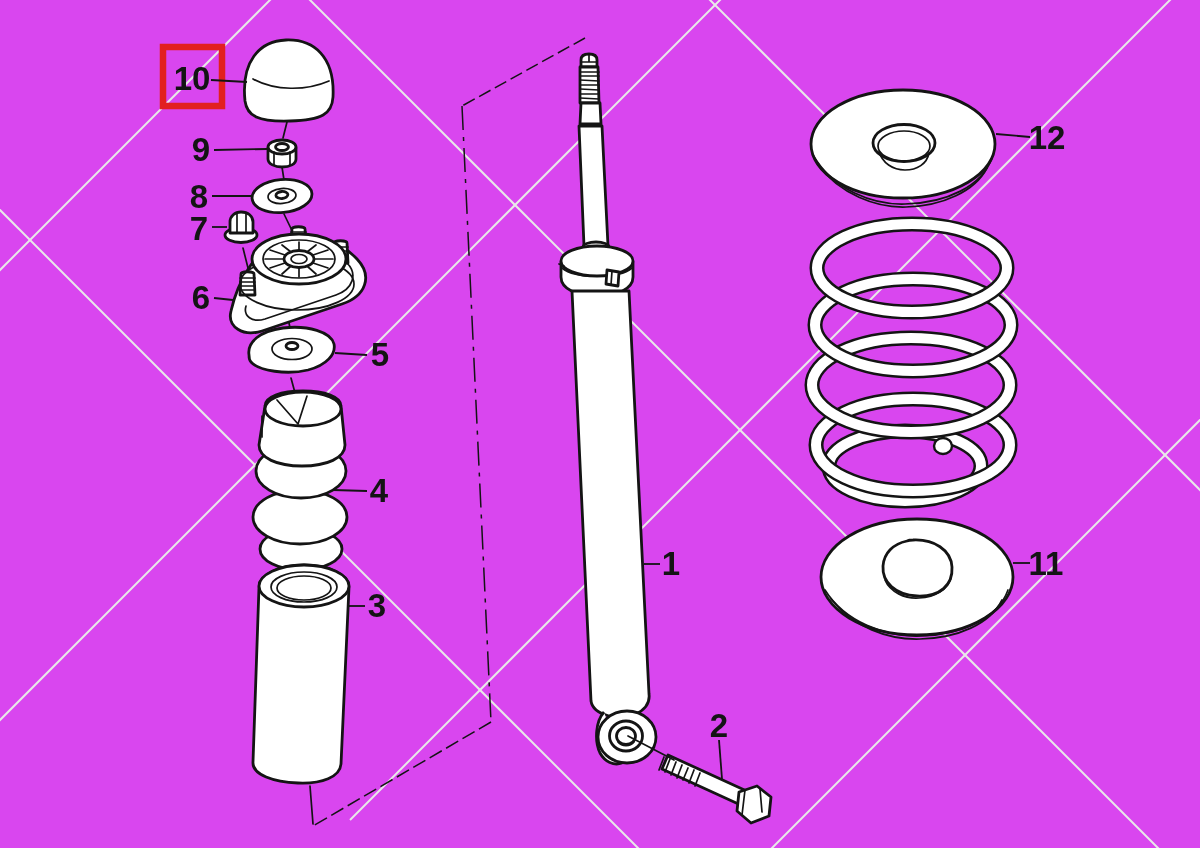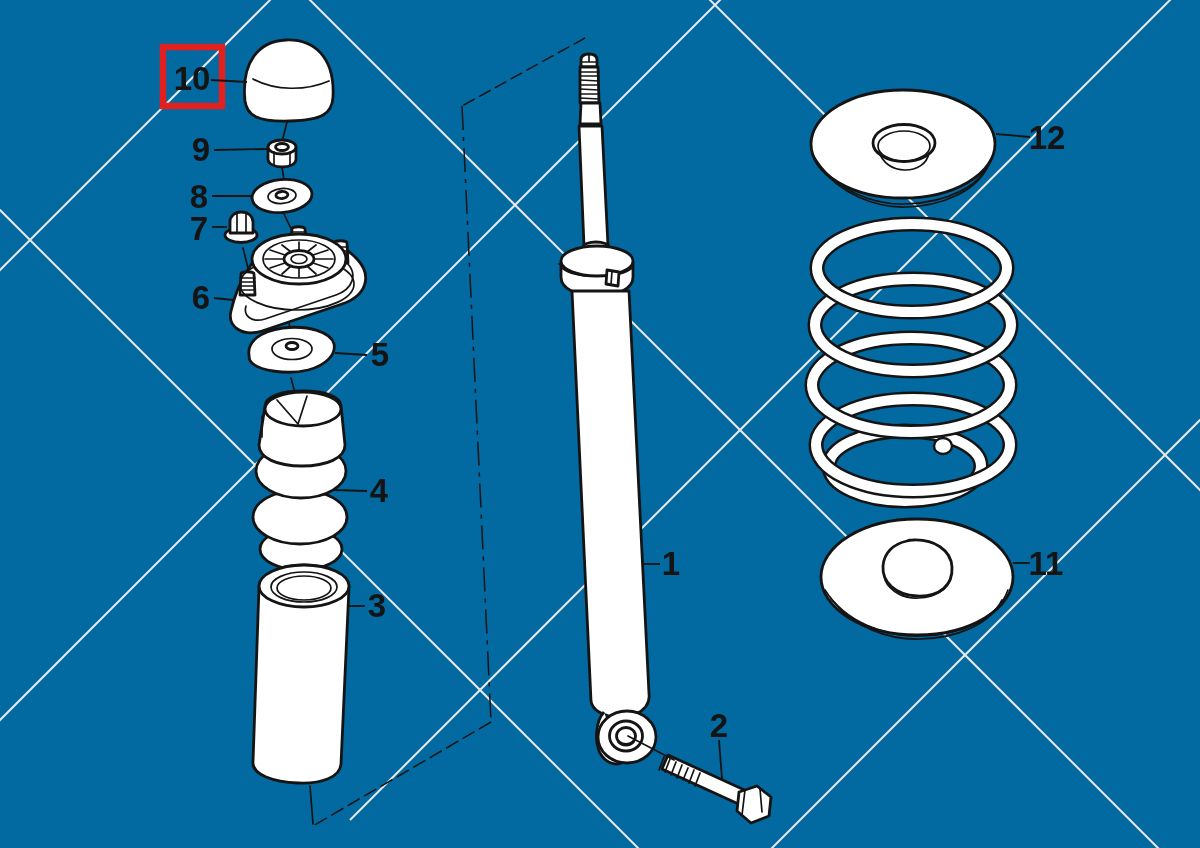--- a/index.html
+++ b/index.html
@@ -1,16 +1,16 @@
 <!DOCTYPE html>
 <html><head>
 <meta charset="utf-8">
 <style>
   html,body{margin:0;padding:0;background:#ffffff;}
-  .stage{position:relative;width:1200px;height:848px;background:#0369a1;overflow:hidden;
+  .stage{position:relative;width:1200px;height:848px;background:#d946ef;overflow:hidden;
          font-family:"Liberation Sans", sans-serif;}
   svg{display:block;}
   text.callout{font-family:"Liberation Sans", sans-serif;font-weight:bold;font-size:33px;
                fill:#141414;text-anchor:middle;cursor:pointer;}
   .outline{fill:#ffffff;stroke:#141414;stroke-width:2.8;stroke-linejoin:round;}
   .thin{fill:none;stroke:#141414;stroke-width:1.7;stroke-linejoin:round;stroke-linecap:round;}
   .leader{fill:none;stroke:#141414;stroke-width:1.8;}
   .wm{stroke:#e9e9e9;stroke-width:2;}
 </style>
 </head>

